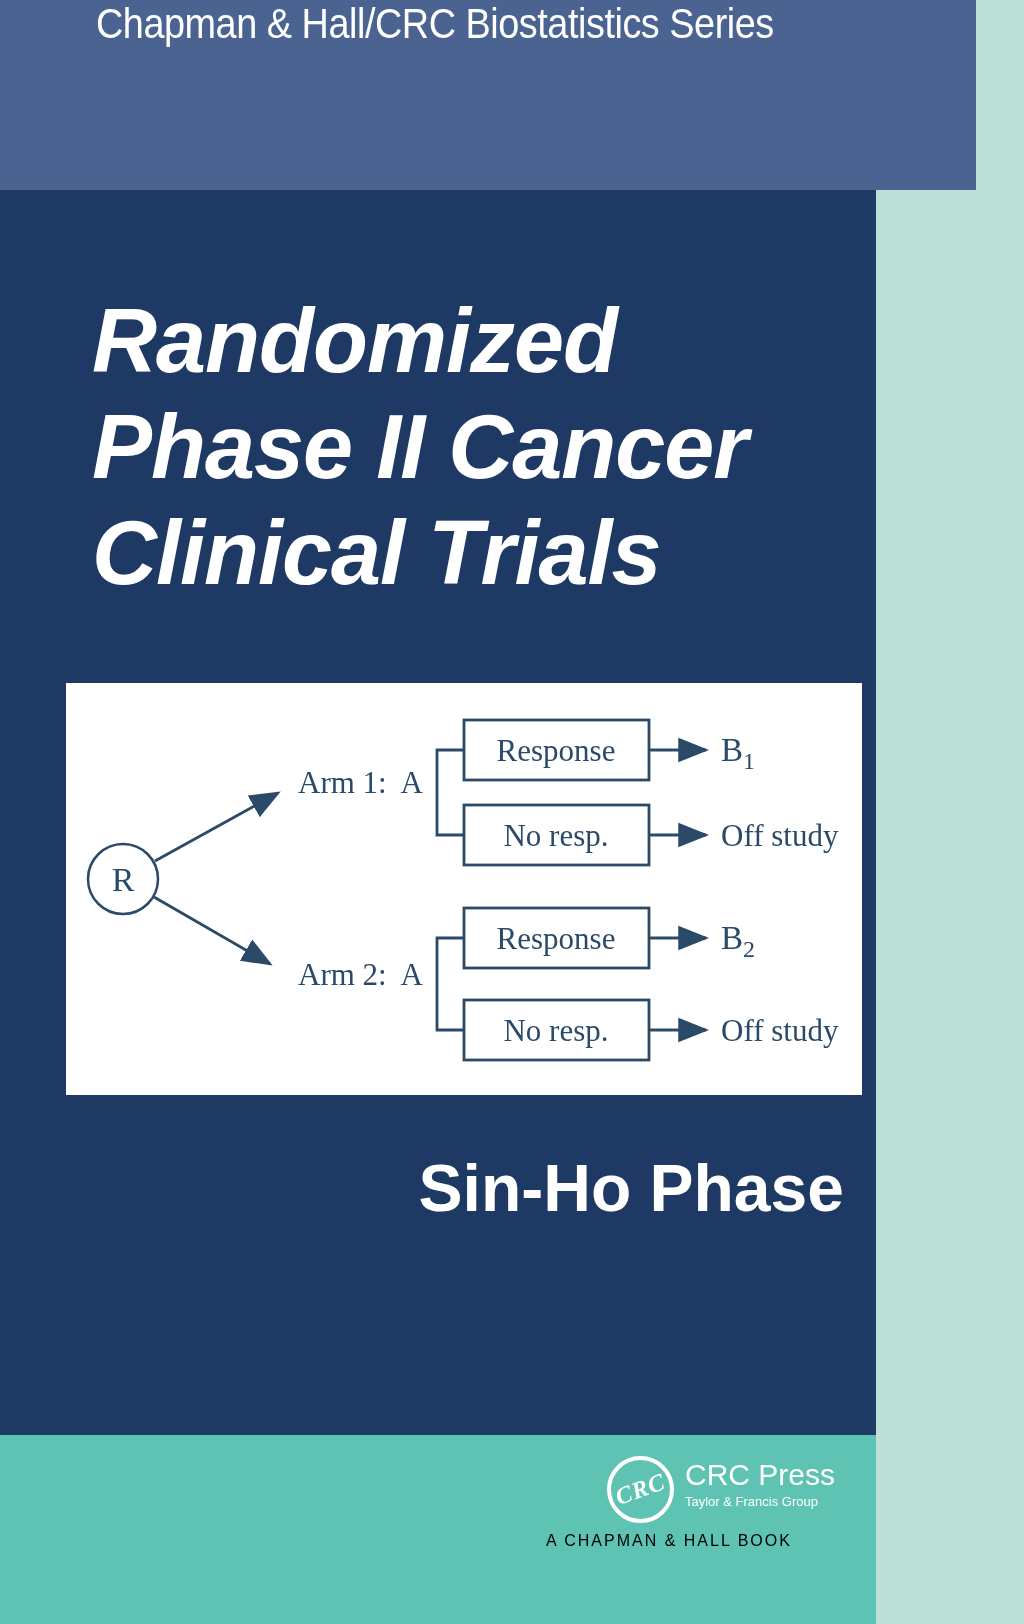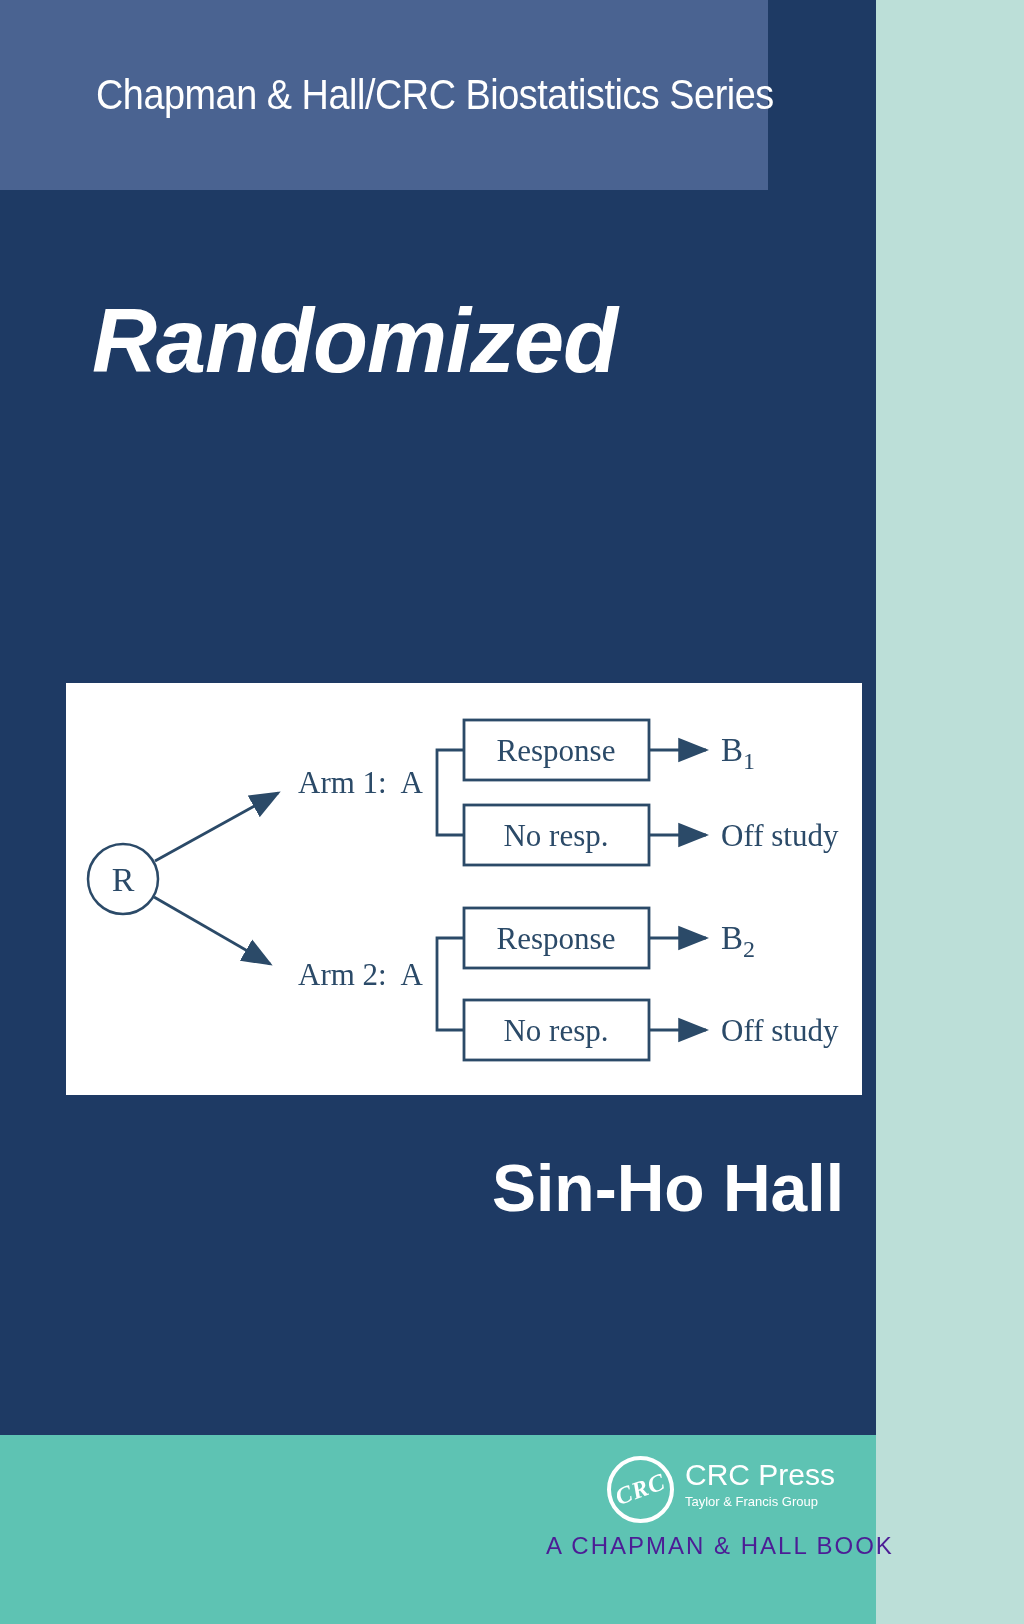--- a/index.html
+++ b/index.html
@@ -1,21 +1,21 @@
 <!DOCTYPE html>
 <html><head>
 <meta charset="utf-8">
 <style>
   html,body{margin:0;padding:0;}
   .cover{
     position:relative;width:1024px;height:1624px;overflow:hidden;
     background:#1e3a64;font-family:"Liberation Sans",sans-serif;
   }
   .right-stripe{position:absolute;left:876px;top:0;width:148px;height:1624px;background:#bcdfd8;}
-  .top-band{position:absolute;left:0;top:0;width:768px;height:190px;background:#4a6391;display:flex;align-items:center;}
+  .top-band{position:absolute;left:0;top:0;width:976px;height:190px;background:#4a6391;display:flex;align-items:flex-start;}
   .series-text{
     margin-left:96px;color:#ffffff;font-size:42px;font-weight:400;white-space:nowrap;
     letter-spacing:-0.5px;transform:scaleX(0.90);transform-origin:left center;
   }
   .title{
     position:absolute;left:92px;top:288px;margin:0;color:#ffffff;
     font-size:90px;font-weight:bold;line-height:106px;letter-spacing:-1px;white-space:nowrap;font-style:italic;
   }
   .title span{display:block;}
   .diagram-panel{position:absolute;left:66px;top:683px;width:796px;height:412px;background:#ffffff;}
@@ -30,38 +30,40 @@
     border:4.5px solid #ffffff;border-radius:50%;
     display:flex;align-items:center;justify-content:center;
   }
   .logo-monogram{
     color:#ffffff;font-family:"Liberation Serif",serif;font-weight:bold;font-style:italic;
     font-size:24px;letter-spacing:1px;transform:rotate(-20deg);
   }
   .press-name{position:absolute;left:685px;top:23px;color:#ffffff;font-size:30px;line-height:1.1;white-space:nowrap;}
   .press-group{position:absolute;left:685px;top:60px;color:#ffffff;font-size:13px;line-height:1.1;white-space:nowrap;}
   .imprint-line{
-    position:absolute;left:546px;top:97px;color:#4c1d95;font-size:24px;
+    position:absolute;left:546px;top:97px;color:#000000;font-size:16px;
     letter-spacing:2px;white-space:nowrap;font-weight:400;
   }
   .diag-label{font-family:"Liberation Serif","DejaVu Serif",serif;fill:#2b4a68;}
 </style>
 </head>
 <body>
 
 <div class="cover">
 
   <div class="right-stripe"></div>
 
   <div class="top-band">
     <span class="series-text">Chapman &amp; Hall/CRC Biostatistics Series</span>
   </div>
 
   <h1 class="title">
       <span>Randomized</span>
+      <span>Phase II Cancer</span>
+      <span>Clinical Trials</span>
     </h1>
 
   <div class="diagram-panel">
     <svg viewBox="0 0 796 412" xmlns="http://www.w3.org/2000/svg">
       <defs>
         <marker id="arrow" viewBox="0 0 10 8" refX="9" refY="4" markerWidth="11" markerHeight="9" orient="auto-start-reverse">
           <path d="M0,0 L10,4 L0,8 Z" fill="#2b4a68"></path>
         </marker>
       </defs>
 
@@ -92,21 +94,21 @@
       <line x1="583" y1="255" x2="640" y2="255" stroke="#2b4a68" stroke-width="2.8" marker-end="url(#arrow)"></line>
       <text class="diag-label" x="655" y="266" font-size="33"><tspan>B</tspan><tspan dy="8" font-size="24">2</tspan></text>
 
       <rect x="398" y="317" width="185" height="60" fill="none" stroke="#2b4a68" stroke-width="2.8"></rect>
       <text class="diag-label" x="490" y="358" font-size="31" text-anchor="middle">No resp.</text>
       <line x1="583" y1="347" x2="640" y2="347" stroke="#2b4a68" stroke-width="2.8" marker-end="url(#arrow)"></line>
       <text class="diag-label" x="655" y="358" font-size="31">Off study</text>
     </svg>
   </div>
 
-  <p class="author">Sin-Ho Hall</p>
+  <p class="author">Sin-Ho Phase</p>
 
   <div class="bottom-band">
     <div class="logo-circle">
       <span class="logo-monogram">CRC</span>
     </div>
     <div class="press-name">CRC Press</div>
     <div class="press-group">Taylor &amp; Francis Group</div>
     <div class="imprint-line">A CHAPMAN &amp; HALL BOOK</div>
   </div>
 

